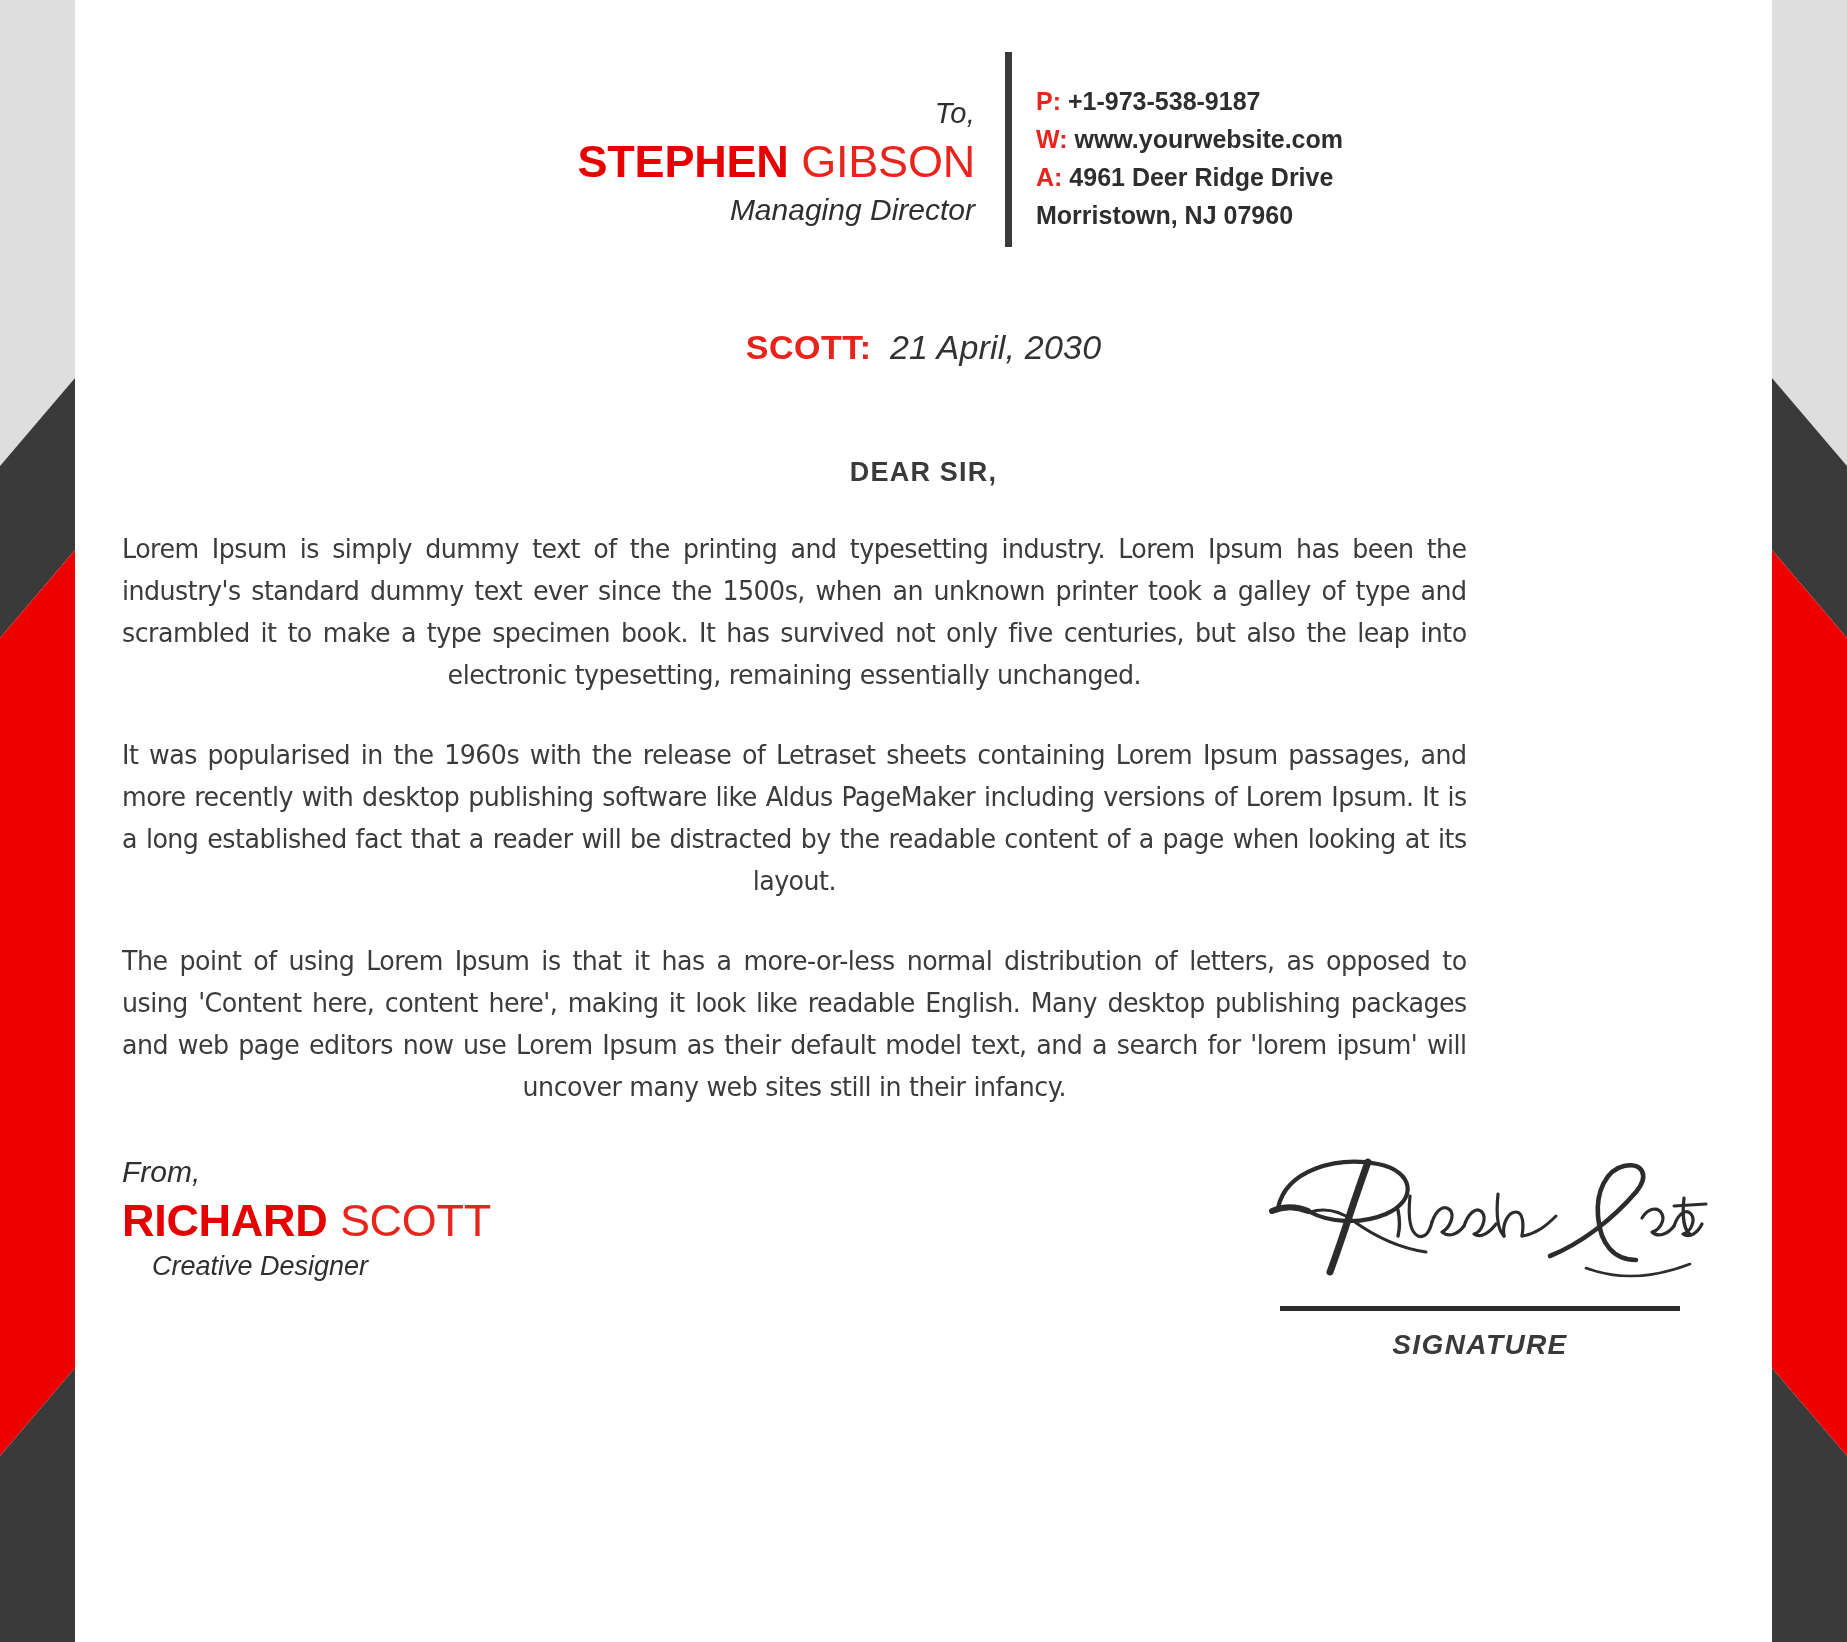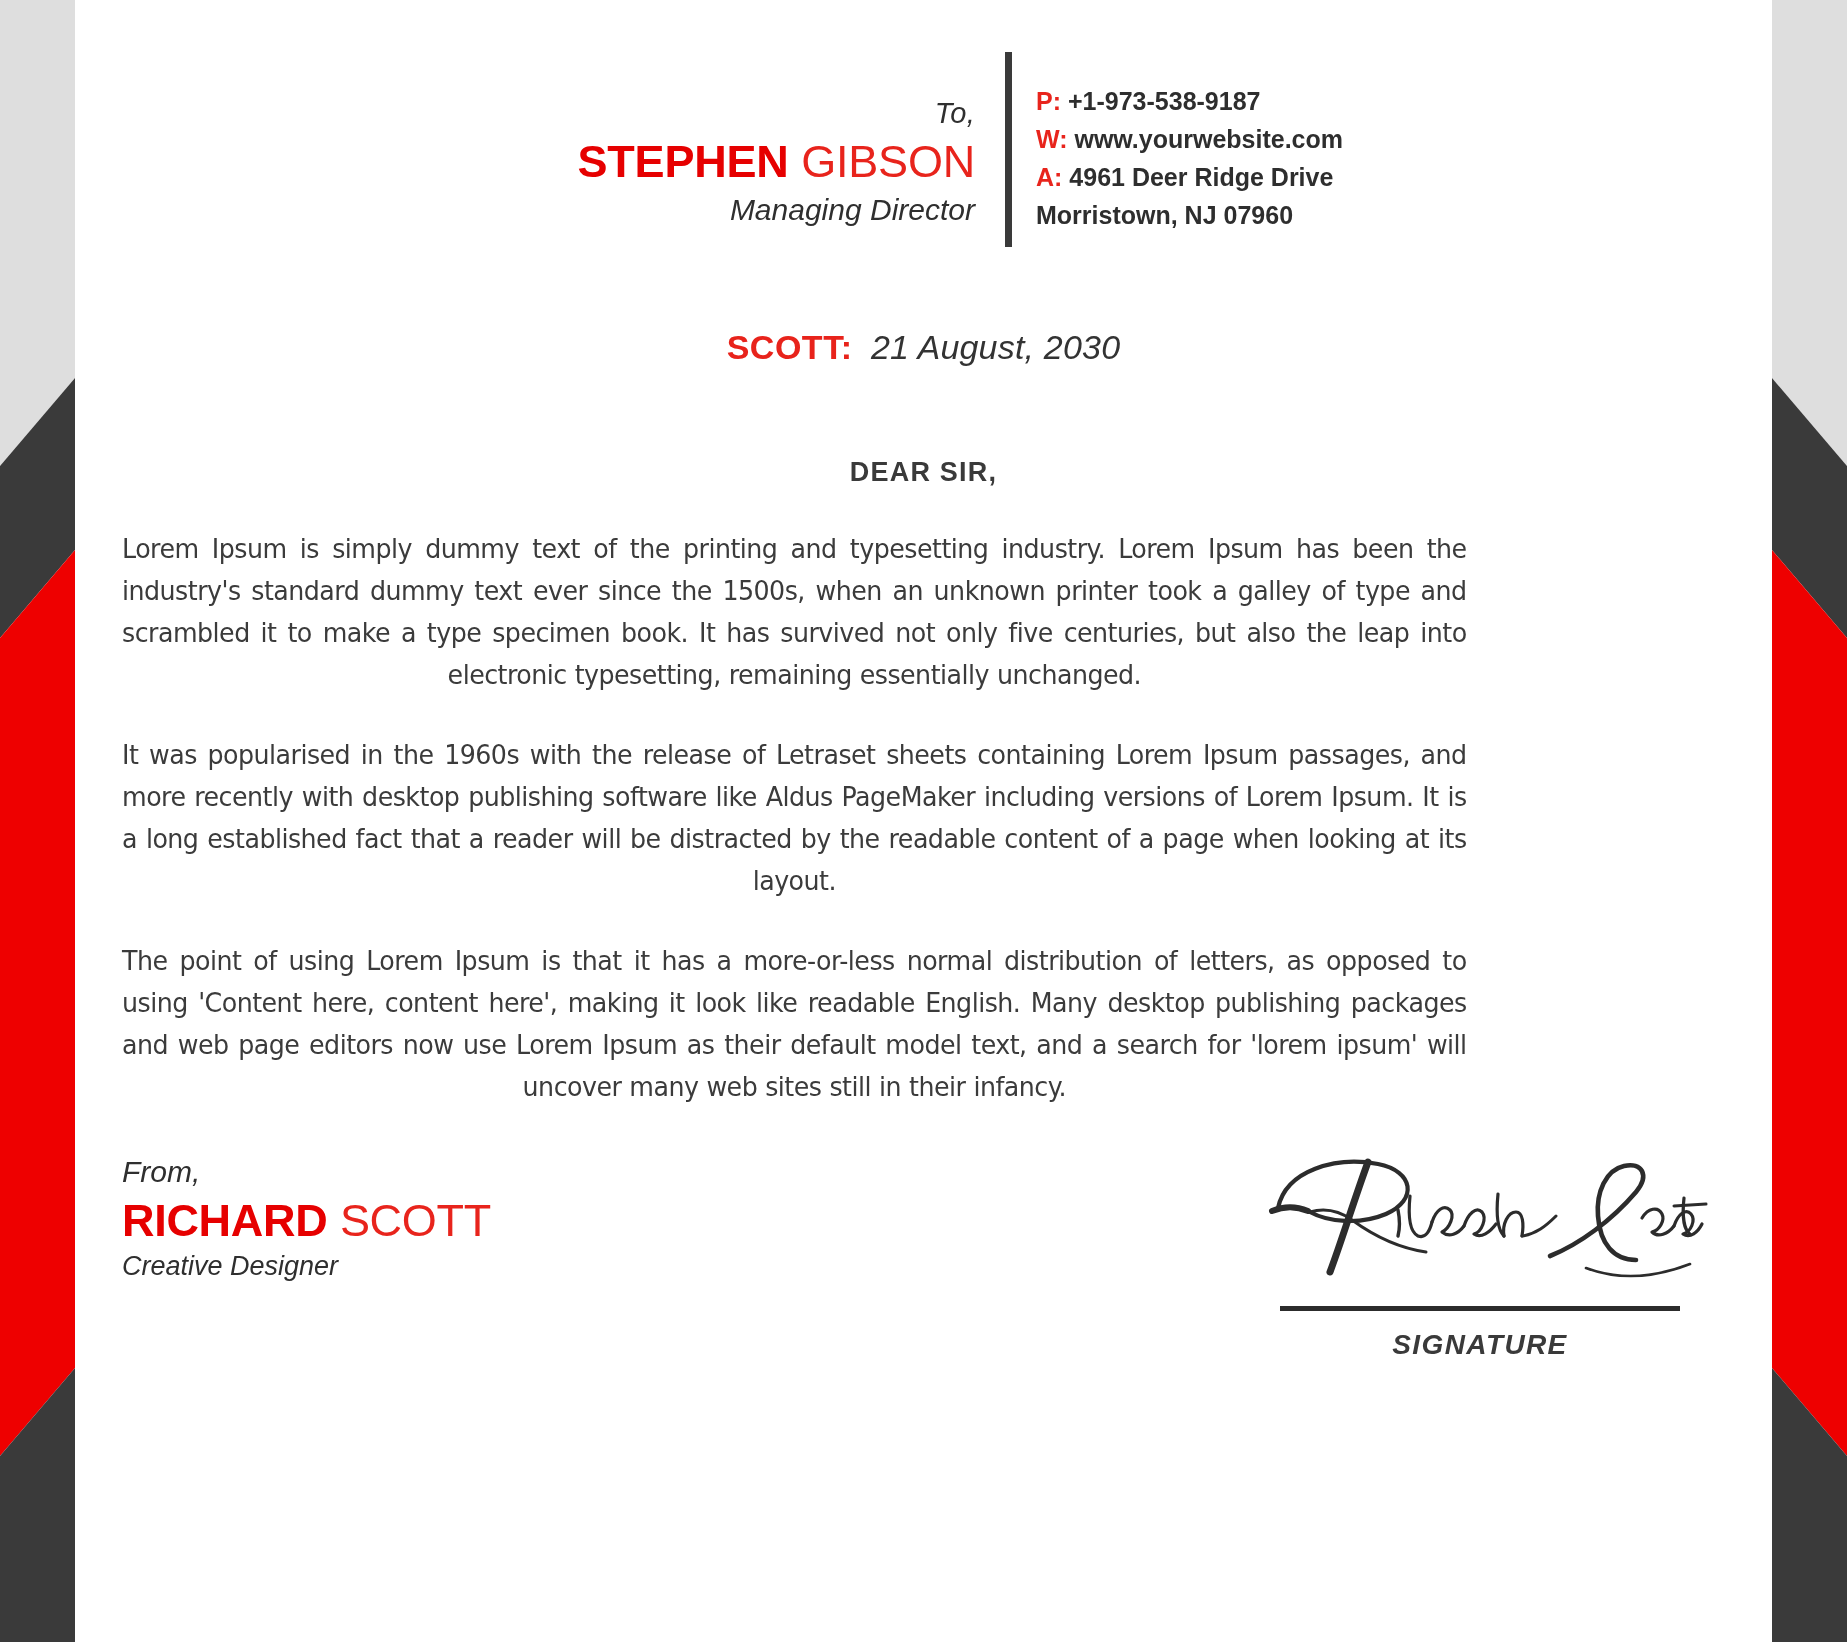--- a/index.html
+++ b/index.html
@@ -200,20 +200,21 @@
   .sender .last {
     font-weight: 400;
     color: #e8241c;
     letter-spacing: -.3px;
   }
   .sender-role {
     font-size: 27px;
     font-style: italic;
     color: #2f2f2f;
     margin-top: 2px;
+    margin-left: 30px;
   }
 
   #signature-block {
     position: absolute;
     right: 62px;
     top: 1148px;
     width: 460px;
     text-align: center;
   }
   #signature-mark {
@@ -291,21 +292,21 @@
         </div>
         <div class="contact-line">
           <span class="val">Morristown, NJ 07960</span>
         </div>
       </div>
 
     </div>
 
     <div id="date-row">
       <span class="date-label">SCOTT:</span>
-      <span class="date-value">21 August, 2030</span>
+      <span class="date-value">21 April, 2030</span>
     </div>
 
     <div id="salutation">DEAR  SIR,</div>
 
     <div id="body-copy">
       <p class="para">Lorem Ipsum is simply dummy text of the printing and typesetting industry. Lorem Ipsum has been the industry's standard dummy text ever since the 1500s, when an unknown printer took a galley of type and scrambled it to make a type specimen book. It has survived not only five centuries, but also the leap into electronic typesetting, remaining essentially unchanged.</p>
       <p class="para">It was popularised in the 1960s with the release of Letraset sheets containing Lorem Ipsum passages, and more recently with desktop publishing software like Aldus PageMaker including versions of Lorem Ipsum. It is a long established fact that a reader will be distracted by the readable content of a page when looking at its layout.</p>
       <p class="para">The point of using Lorem Ipsum is that it has a more-or-less normal distribution of letters, as opposed to using 'Content here, content here', making it look like readable English. Many desktop publishing packages and web page editors now use Lorem Ipsum as their default model text, and a search for 'lorem ipsum' will uncover many web sites still in their infancy.</p>
     </div>
 

